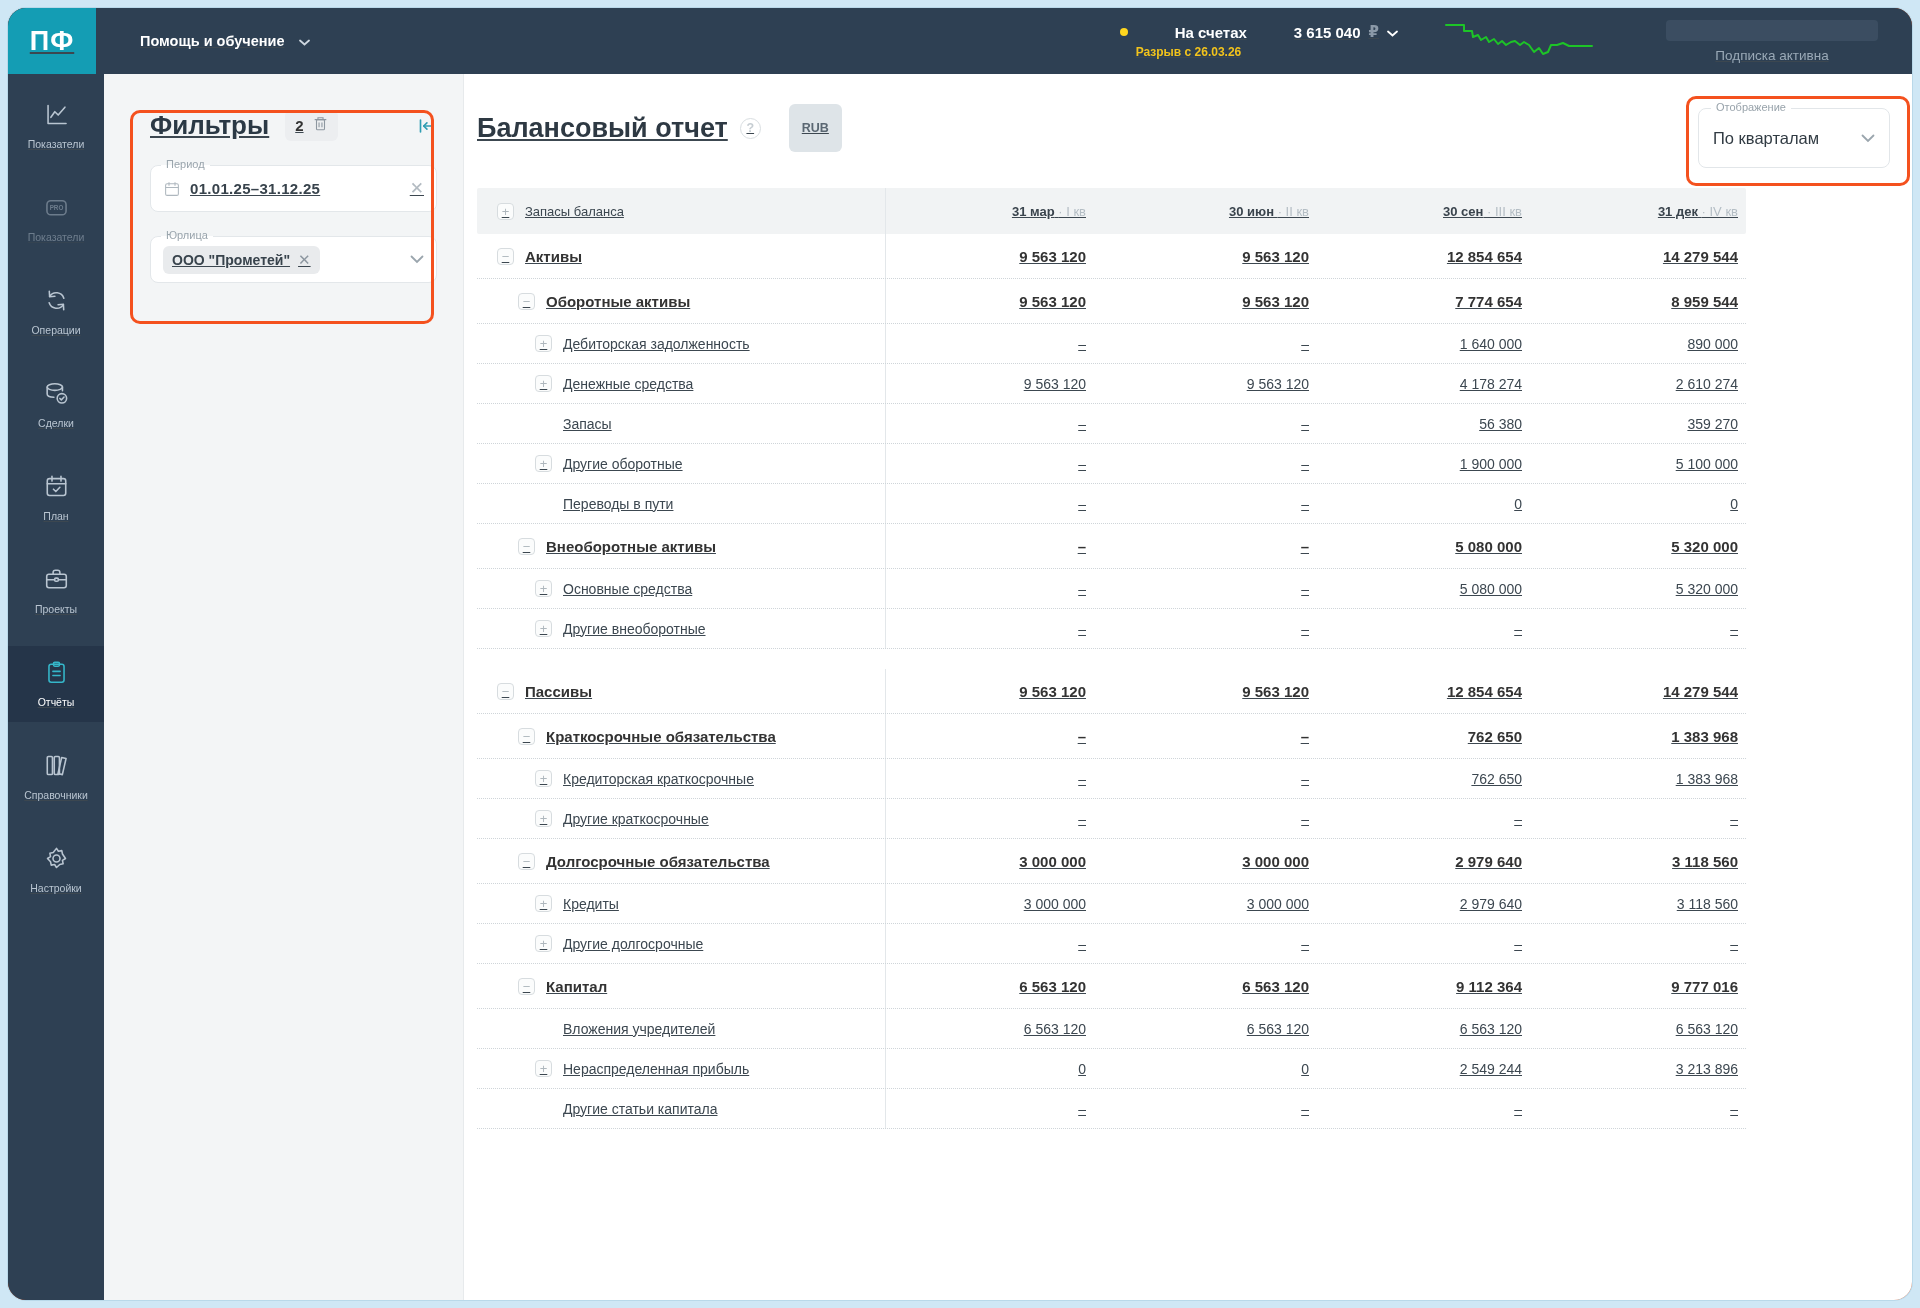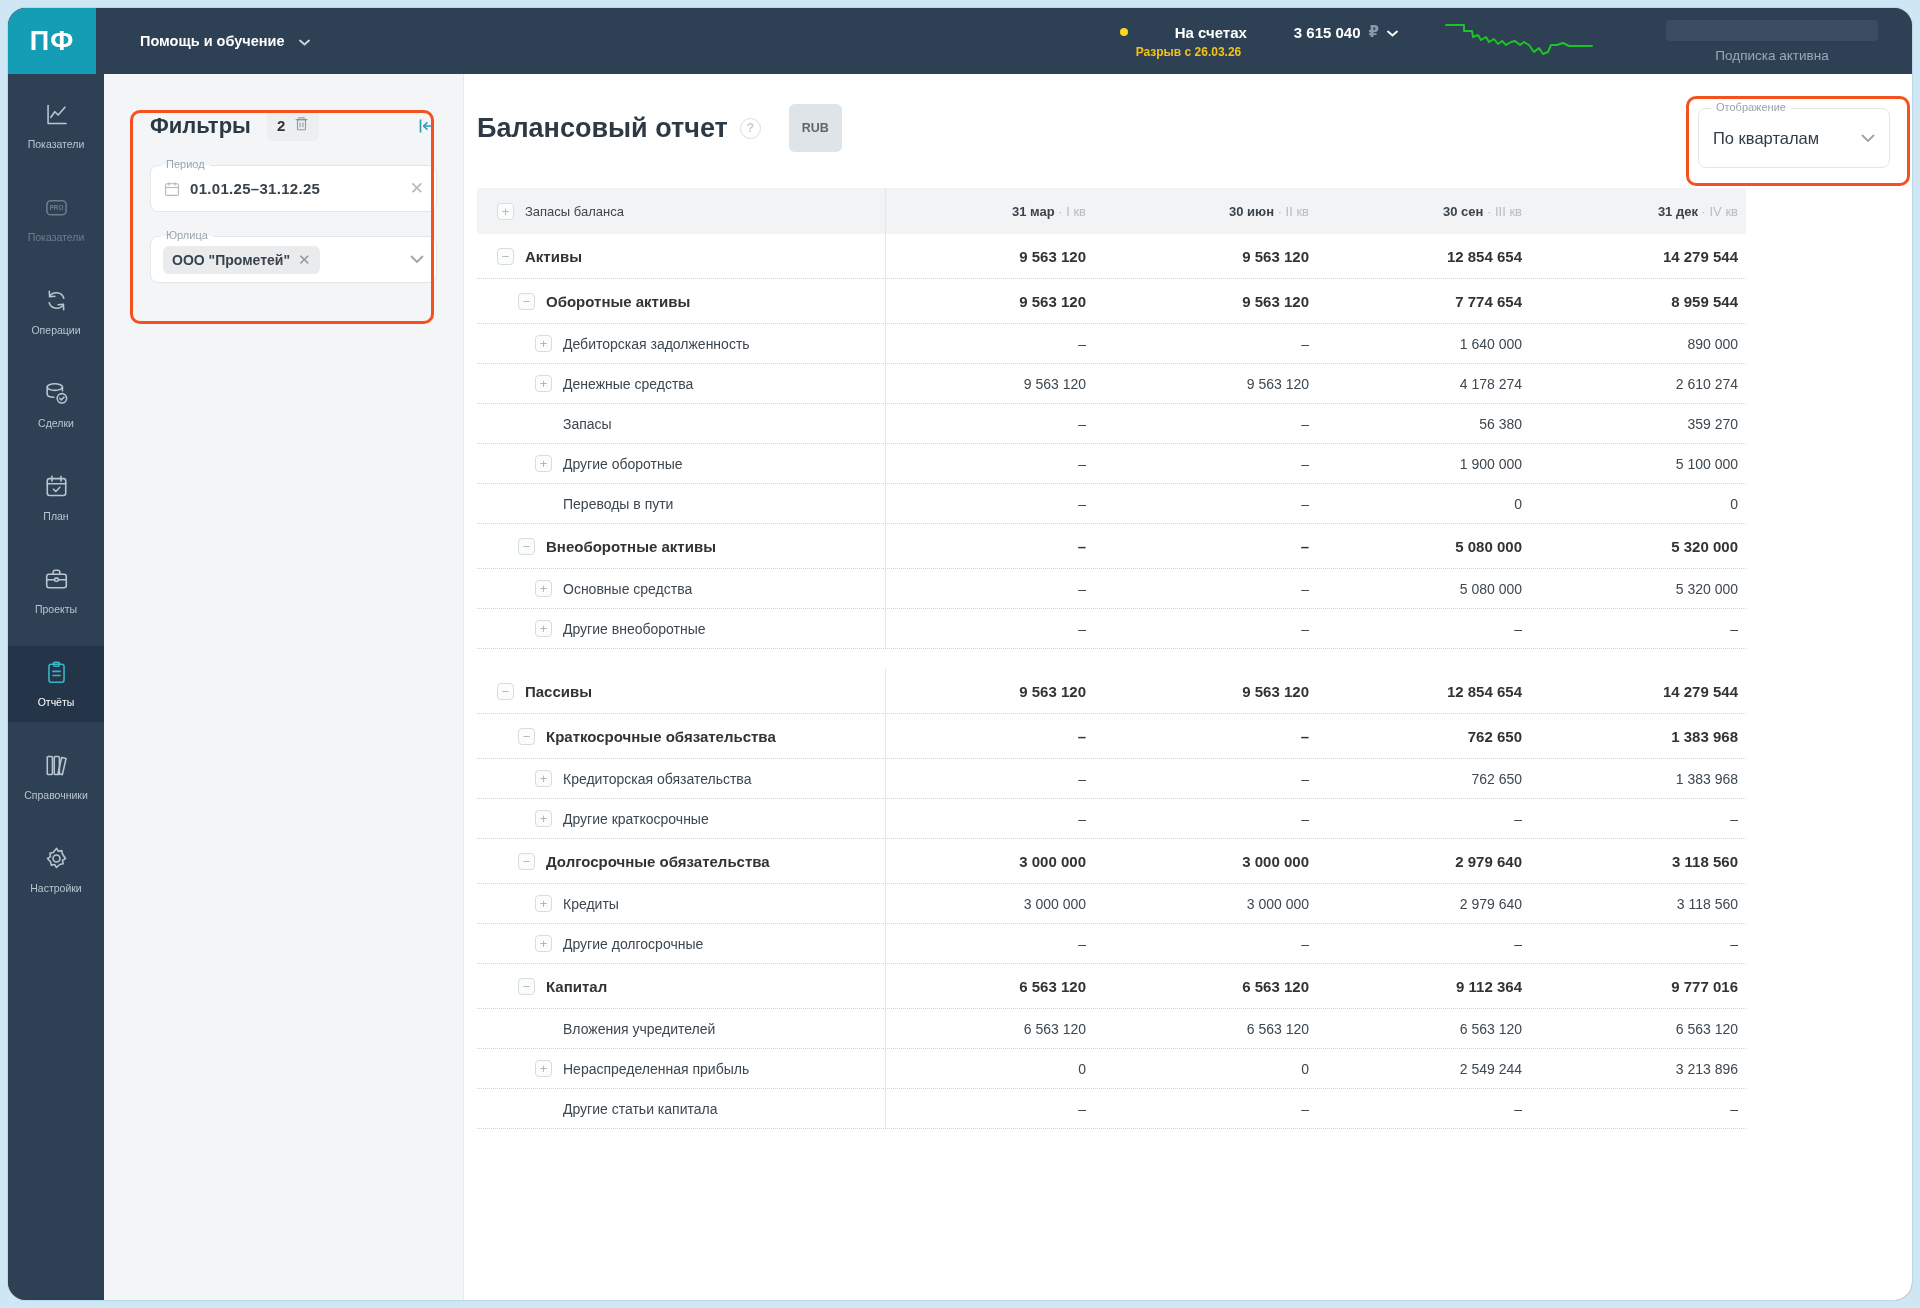--- a/index.html
+++ b/index.html
@@ -9,20 +9,21 @@
     font-family:"Liberation Sans","DejaVu Sans",sans-serif;
     position:relative; overflow:hidden;
     color:#3c4750;
   }
   .frame {
     position:absolute; inset:8px;
     border-radius:18px; overflow:hidden;
     background:#c2410c;
     display:flex; flex-direction:column;
     box-shadow:0 0 0 1px rgba(120,170,200,.25);
+    text-decoration:underline;
   }
   
   .topbar { height:66px; background:#2e4053; display:flex; align-items:center; flex:none; }
   .logo {
     width:88px; height:100%; background:#149db4; color:#fff;
     font-size:27px; font-weight:bold; letter-spacing:1px;
     display:flex; align-items:center; justify-content:center; cursor:pointer;
   }
   .help-menu { margin-left:44px; color:#fff; font-size:14.5px; font-weight:bold; display:flex; align-items:center; gap:14px; cursor:pointer; }
   .help-menu svg { stroke:#cdd6df; }
@@ -48,21 +49,21 @@
   .side-item svg { width:27px; height:27px; stroke:currentColor; fill:none; stroke-width:1.4; stroke-linecap:round; stroke-linejoin:round; }
   .side-item.active { background:#253549; color:#fff; }
   .side-item.active svg { stroke:#35b6c9; }
   .side-item.dimmed { opacity:.45; }
   
   .filters-col {
     width:360px; flex:none; background:#f3f5f6; border-right:1px solid #e7eaec;
     padding:36px 26px 0 46px;
   }
   .filters-head { display:flex; align-items:center; }
-  .filters-title { font-size:22px; font-weight:bold; color:#2b3945; }
+  .filters-title { font-size:26px; font-weight:bold; color:#2b3945; }
   .filters-badge {
     margin-left:16px; background:#eceef0; border-radius:6px; padding:6px 10px;
     display:flex; align-items:center; gap:9px; font-size:15px; font-weight:bold; color:#333; cursor:pointer;
   }
   .filters-badge svg { stroke:#8d97a0; fill:none; stroke-width:1.5; }
   .collapse-btn { margin-left:auto; cursor:pointer; display:flex; }
   .collapse-btn svg { stroke:#2f9db2; fill:none; stroke-width:1.8; stroke-linecap:round; stroke-linejoin:round; }
   .field {
     position:relative; margin-top:24px; background:#fff;
     border:1.5px solid #e3e7ea; border-radius:8px; height:47px;
@@ -444,21 +445,21 @@
                 <span>Краткосрочные обязательства</span>
               </div>
               <div class="tval c1">–</div>
               <div class="tval c2">–</div>
               <div class="tval c3">762 650</div>
               <div class="tval c4">1 383 968</div>
             </div>
             <div class="trow">
               <div class="tname ind2">
                 <span class="expander">+</span>
-                <span>Кредиторская обязательства</span>
+                <span>Кредиторская краткосрочные</span>
               </div>
               <div class="tval c1">–</div>
               <div class="tval c2">–</div>
               <div class="tval c3">762 650</div>
               <div class="tval c4">1 383 968</div>
             </div>
             <div class="trow">
               <div class="tname ind2">
                 <span class="expander">+</span>
                 <span>Другие краткосрочные</span>

